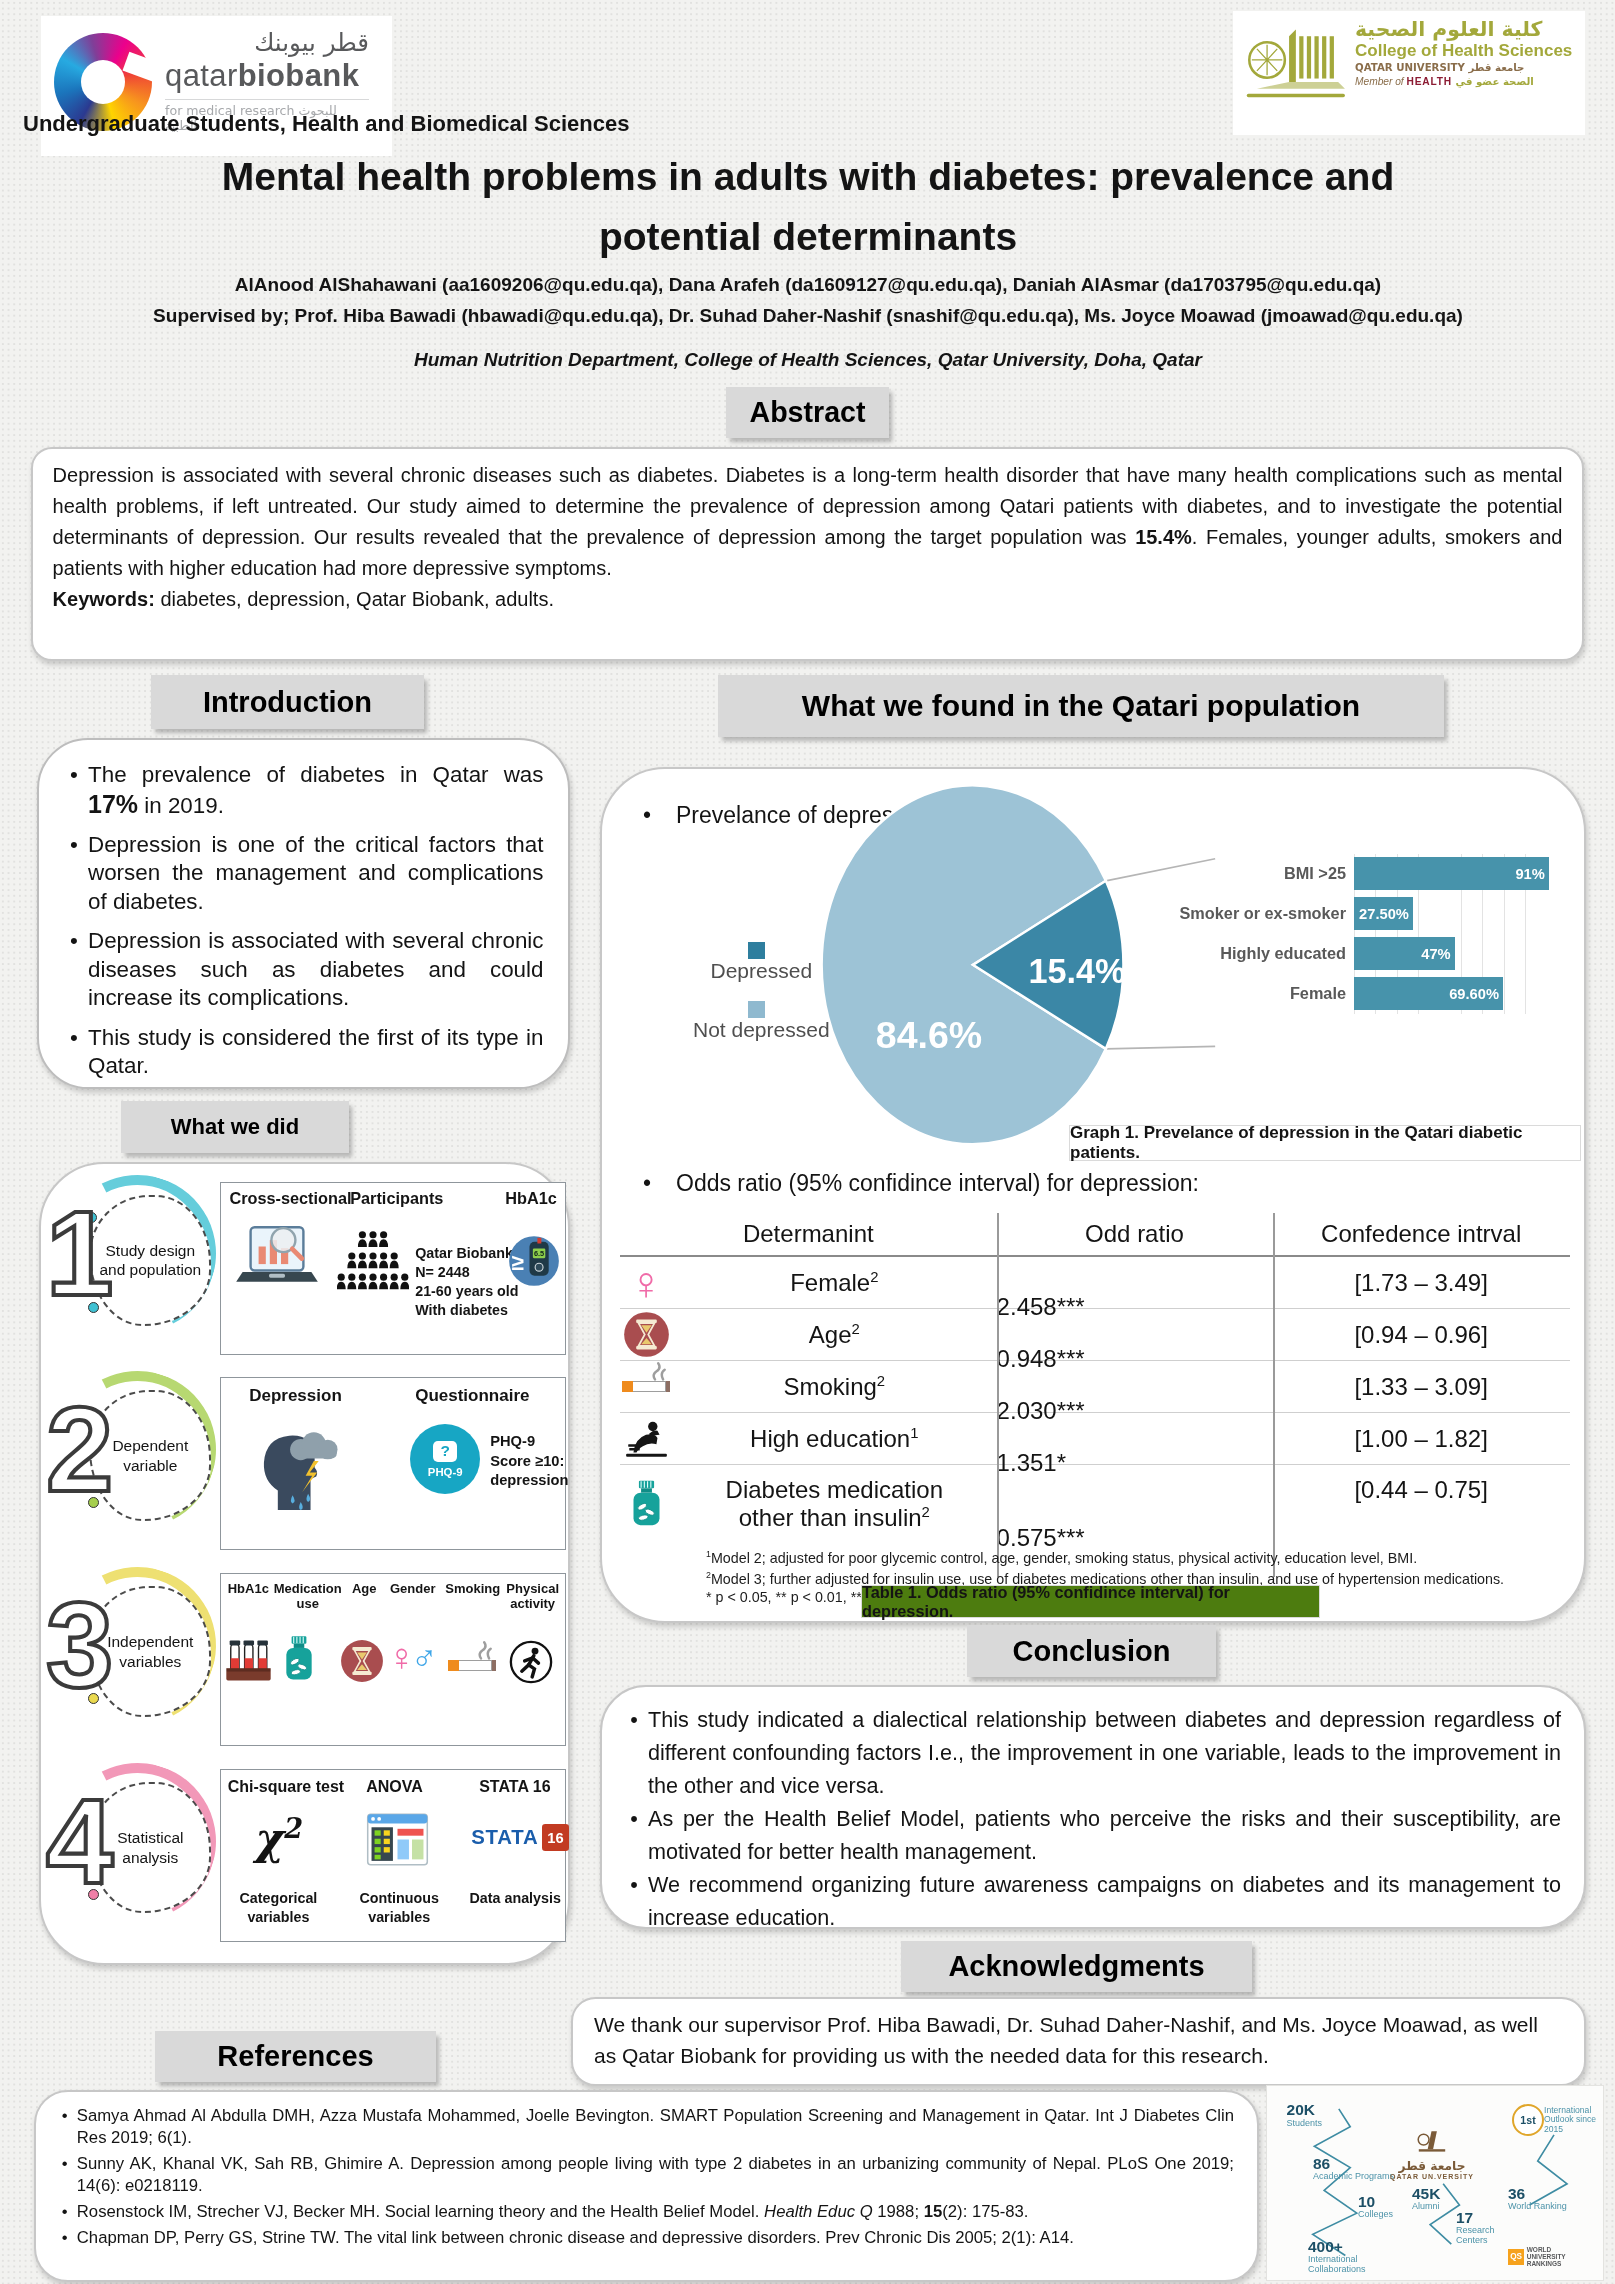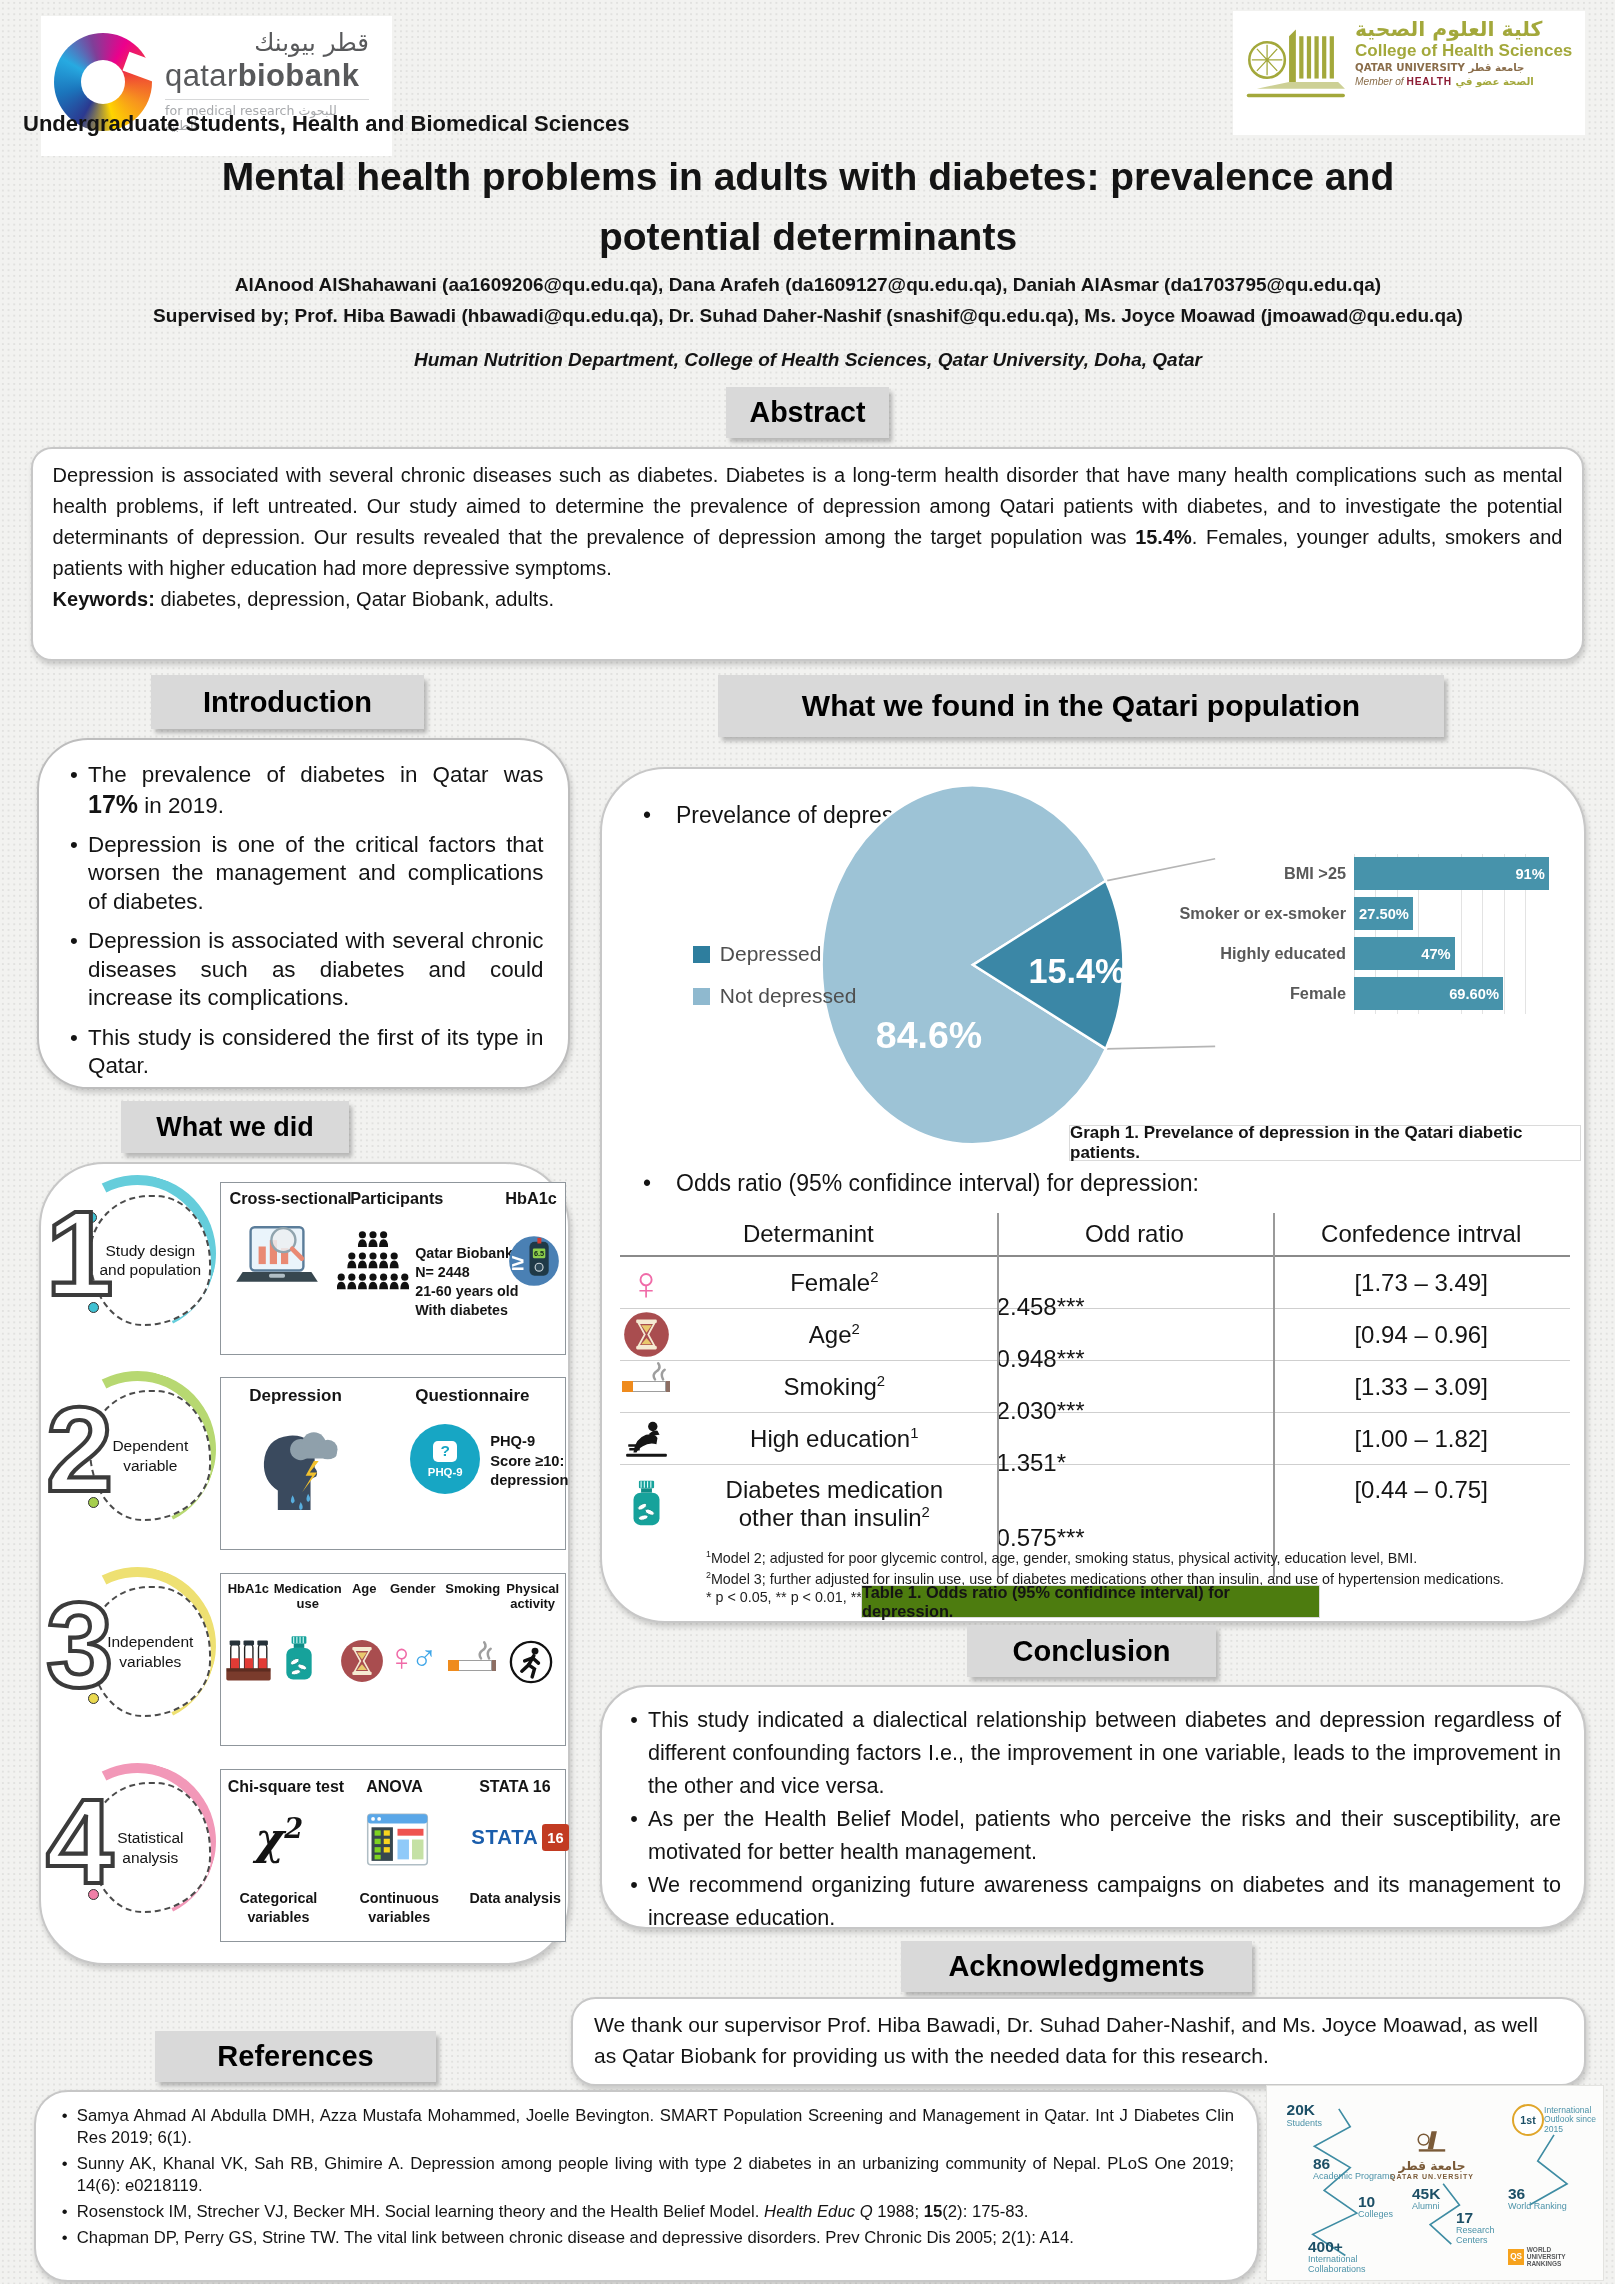--- a/index.html
+++ b/index.html
@@ -48,21 +48,21 @@
   
   .intro-panel{left:37px;top:738px;width:529px;height:347px;border-radius:51px;border-color:#bdbdbd;}
   .intro-body{position:absolute;left:21px;right:24.5px;top:21px;font-size:22.4px;line-height:28.6px;}
   .intro-body .bul{margin-bottom:10.6px;}
   .big17{font-size:25px;font-weight:bold;}
   
   .find-panel{left:600px;top:767px;width:982px;height:852px;border-radius:65px;}
   .fbullet{position:absolute;font-size:23px;display:flex;}
   .fbullet .dot{width:33px;}
   .legend{position:absolute;left:91px;top:173px;font-size:21px;color:#4f4f4f;}
-  .lgrow{display:flex;align-items:center;margin-bottom:18px;}
+  .lgrow{display:flex;align-items:center;margin-bottom:18px;flex-direction:column;}
   .lgsq{width:17px;height:17px;margin-right:9.8px;flex:0 0 17px;}
   .lgsq.dep{background:#2e7e9e;}
   .lgsq.ndep{background:#8fb9cf;}
   
   .bars{position:absolute;left:571px;top:85px;width:401px;}
   .brow{display:flex;align-items:center;height:40px;}
   .blabel{width:173px;text-align:right;font-size:16.3px;font-weight:bold;color:#595959;padding-right:8.2px;flex:0 0 173px;line-height:1.05;}
   .btrack{position:relative;width:214px;height:40px;flex:0 0 214px;
     background-image:repeating-linear-gradient(to right,#e3e3e3 0 0.8px,transparent 0.8px 21.4px);}
   .bfill{position:absolute;left:0;top:3.3px;height:33px;background:#4793ab;display:flex;align-items:center;justify-content:flex-end;}
@@ -387,21 +387,21 @@
     </div>
 
     <div class="fns">
       <div><sup>1</sup><span>Model 2; adjusted for poor glycemic control, age, gender, smoking status, physical activity, education level, BMI.</span></div>
       <div><sup>2</sup><span>Model 3; further adjusted for insulin use, use of diabetes medications other than insulin, and use of hypertension medications.</span></div>
       <div>* p &lt; 0.05, ** p &lt; 0.01, *** p &lt; 0.001</div>
     </div>
     <div class="tcaption">Table 1. Odds ratio (95% confidince interval) for depression.</div>
   </div>
 
-  <div class="sec-hdr" style="left:121px;top:1101px;width:228px;height:52px;font-size:27px;">What we did</div>
+  <div class="sec-hdr" style="left:121px;top:1101px;width:228px;height:52px;font-size:22px;">What we did</div>
   <div class="panel meth-panel">
 
     <div class="step" style="top:14.7px;">
       <div class="stepnum" style="--c:#3fc1d3;">
         <span class="crescent"></span>
         <div class="blob">
             <span>Study design and population</span>
           </div>
         <span class="bignum">1</span>
       </div>

